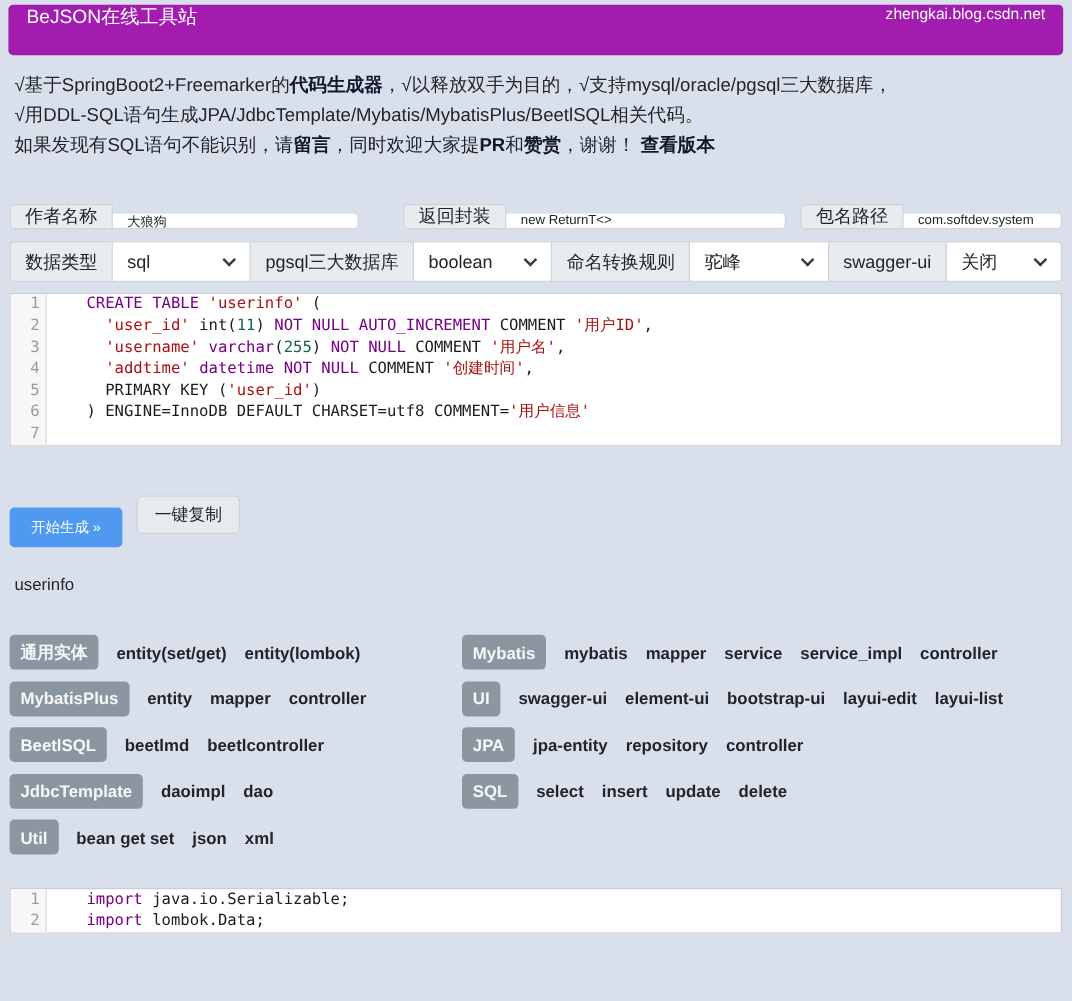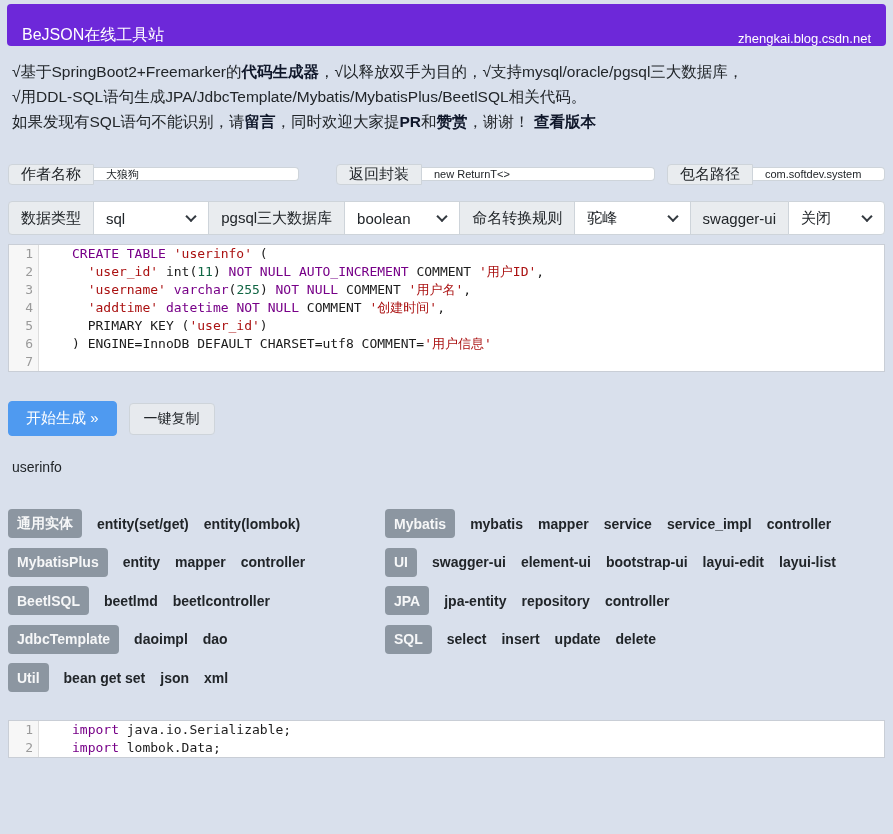--- a/index.html
+++ b/index.html
@@ -5,39 +5,39 @@
   * { box-sizing: border-box; }
   html, body { margin:0; padding:0; }
   body {
     width: 893px; height: 834px; overflow: hidden;
     background: #d9e0ec;
     font-family: "Liberation Sans", "DejaVu Sans", sans-serif;
     color: #212529;
   }
   
   .navbar {
-    margin: 4px 7px 0; height: 42px; background: #6d28d9; border-radius: 4px;
-    display: flex; align-items: flex-end; justify-content: space-between;
+    margin: 4px 7px 0; height: 42px; background: #a21caf; border-radius: 4px;
+    display: flex; align-items: flex-start; justify-content: space-between;
     padding: 0 15px; color: #fff;
   }
   .brand { font-size: 16px; cursor: pointer; }
   .site-link { font-size: 13px; cursor: pointer; }
 
   .container { padding: 0 8px; }
 
   
   .page-title { font-size: 29px; font-weight: 400; margin: 47px 4px 0; color:#212529; }
   .desc { margin: 13px 4px 0; font-size: 15.5px; line-height: 25px; }
   .desc a { color: #0f172a; text-decoration: none; cursor: pointer; font-weight: bold; }
 
   
   .form-row { display: flex; align-items: stretch; }
   .row1 { margin-top: 23px; }
   .row2 { margin-top: 10px; }
-  .input-group { display: flex; align-items: center; height: 34px; }
+  .input-group { display: flex; align-items: flex-end; height: 34px; }
   .g1 { width: 291px; }
   .g2 { flex: 1; margin-left: 37px; }
   .g3 { width: 218px; margin-left: 12px; }
   .ig-label {
     background: #e9ecef; border: 1px solid #ced4da; color: #212529;
     font-size: 15px; padding: 0 12px; display: flex; align-items: center;
     white-space: nowrap; border-radius: 4px 0 0 4px; flex: 0 0 auto;
   }
   .ig-label.mid { border-radius: 0; margin-left: -1px; }
   .input-group input {
@@ -74,22 +74,23 @@
   .code { padding-left: 5px; white-space: pre; margin-left: 28px; }
   .tok-kw  { color: #770088; }
   .tok-str { color: #aa1111; }
   .tok-num { color: #116644; }
   .tok-pl  { color: #1b1b1b; }
 
   
   .actions { margin-top: 29px; display: flex; align-items: center; }
   .btn-gen {
     background: #4f9af0; border: 1px solid #4f9af0; color: #fff;
-    font-size: 15px; padding: 7px 17px; border-radius: 4px; cursor: pointer;
+    font-size: 12px; padding: 7px 17px; border-radius: 4px; cursor: pointer;
     font-family: inherit;
+    margin-top: 22px;
   }
   .btn-copy {
     background: #e7eaee; border: 1px solid #ced4da; color: #212529;
     font-size: 14px; padding: 6px 14px; border-radius: 4px; cursor: pointer;
     margin-left: 12px; font-family: inherit;
   }
   .table-name { margin-top: 23px; padding-left: 4px; font-size: 14px; }
 
   
   .tags-wrap { display: flex; margin-top: 34px; font-weight: bold; }

